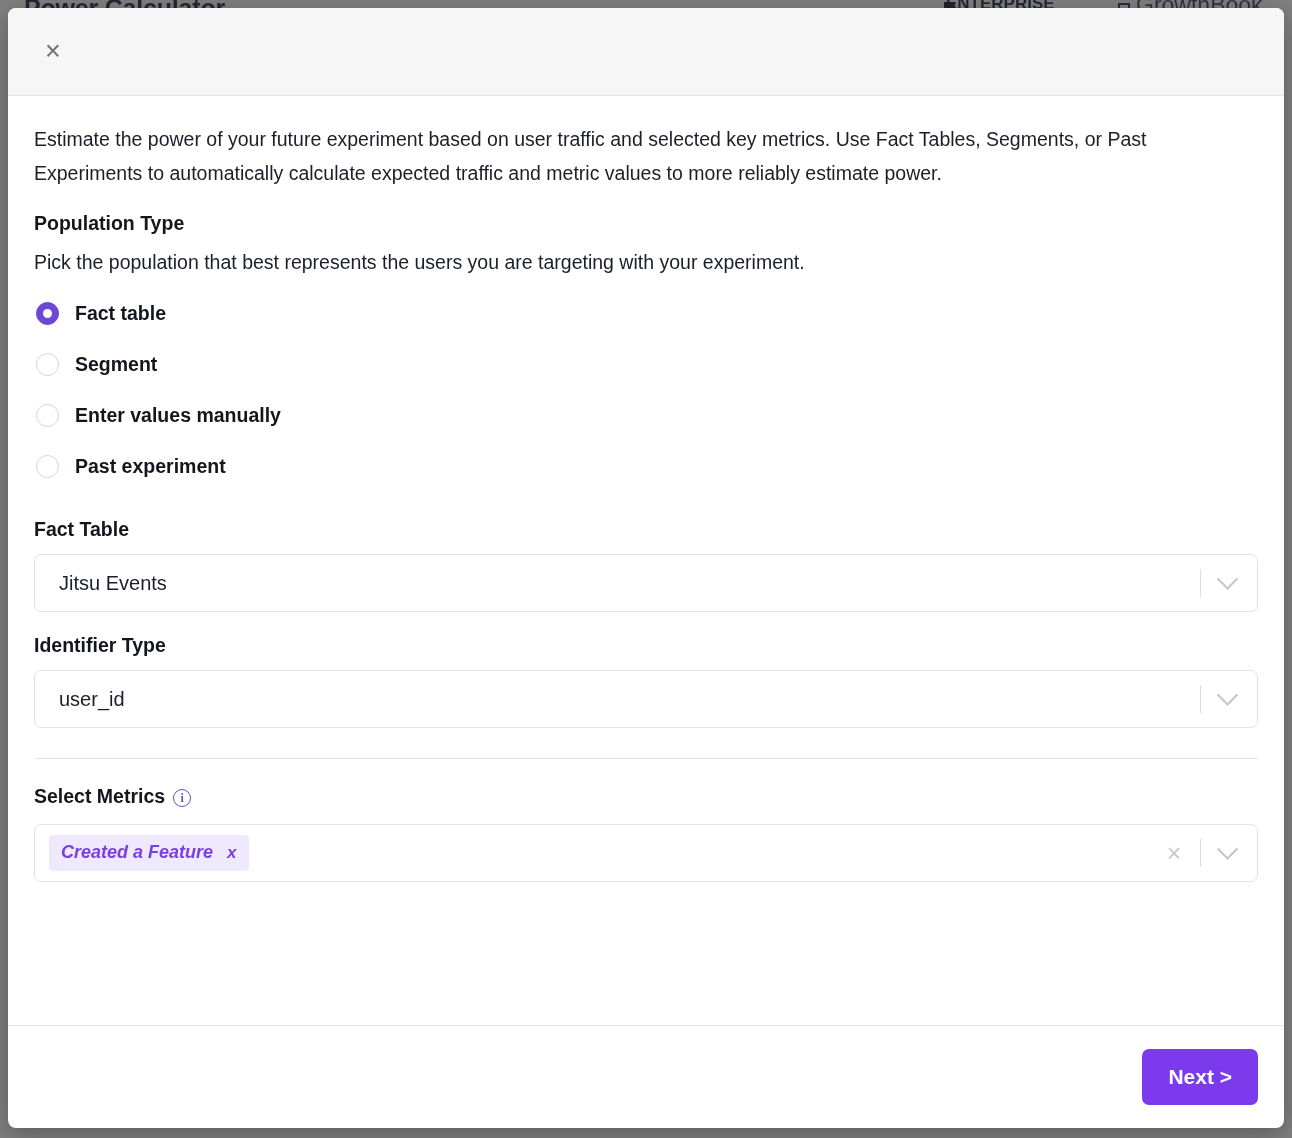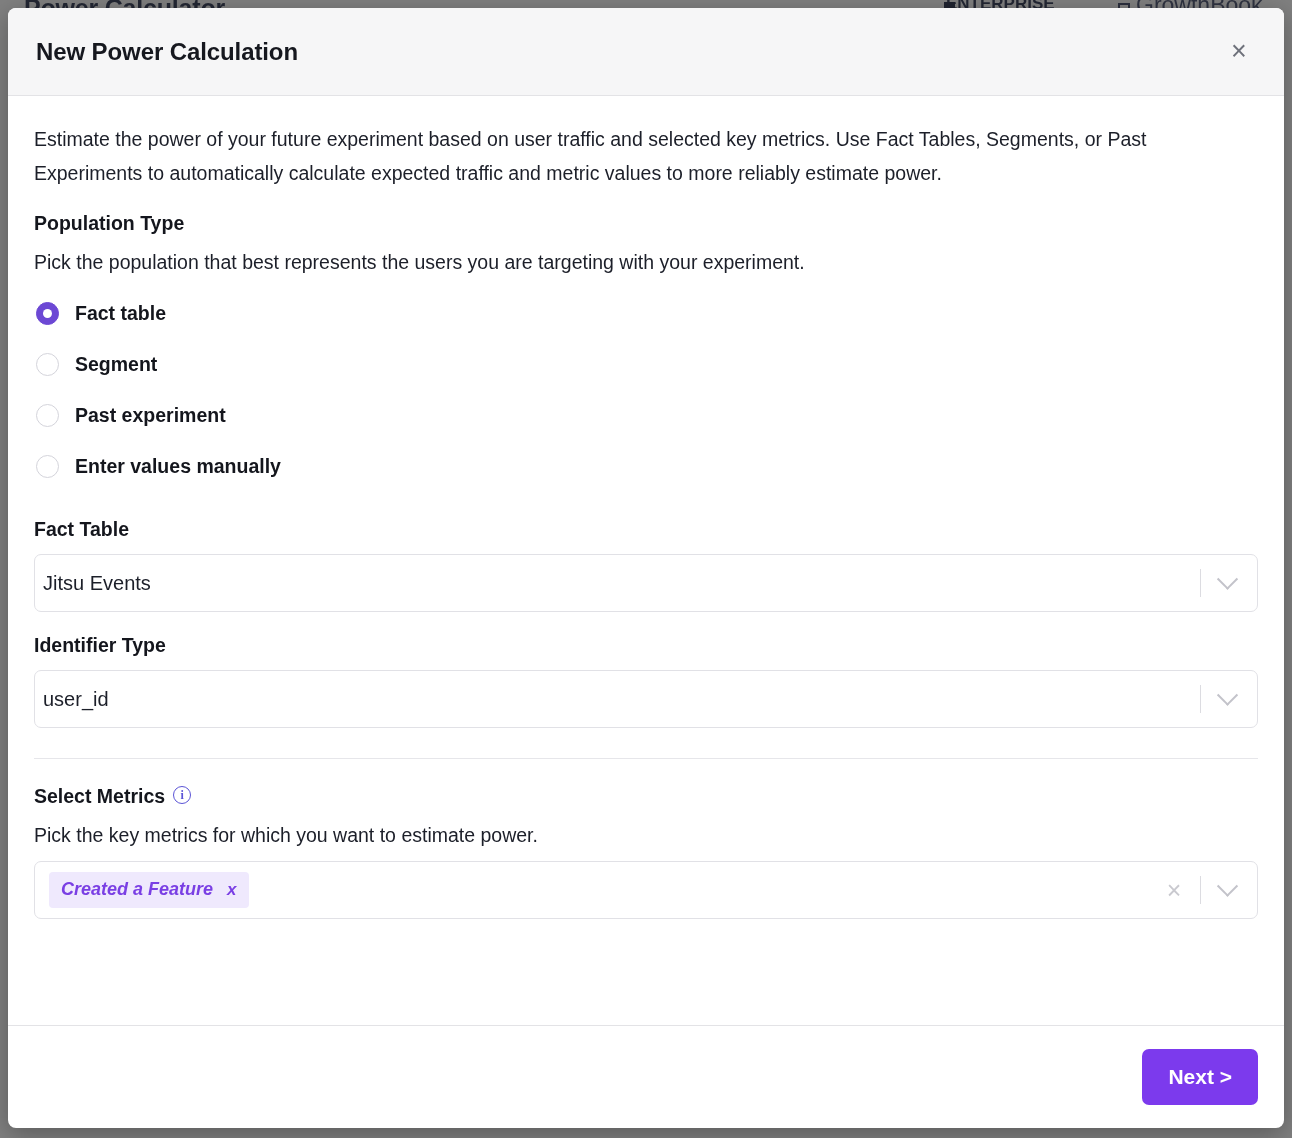--- a/index.html
+++ b/index.html
@@ -106,21 +106,21 @@
     margin: 0 0 22px 0;
     max-width: 1180px;
   }
   .intro b { font-weight: 400; }
 
   .section-head {
     font-size: 19.5px;
     font-weight: 700;
     color: #14161d;
     margin: 0 0 16px 0;
-    display: flex; align-items: flex-start; gap: 8px;
+    display: flex; align-items: center; gap: 8px;
   }
   .section-sub {
     font-size: 19.5px;
     color: #1c1f29;
     margin: 16px 0 14px 0;
   }
 
   .info-icon {
     width: 18px; height: 18px;
     border-radius: 50%;
@@ -172,21 +172,21 @@
   .field-label {
     font-size: 19.5px; font-weight: 700; color: #14161d;
     margin: 0 0 13px 0;
   }
   .select-box {
     height: 58px;
     border: 1px solid #e1e1e6;
     border-radius: 7px;
     background: #fff;
     display: flex; align-items: center;
-    padding: 0 6px 0 8px;
+    padding: 0 6px 0 24px;
     cursor: pointer;
   }
   .select-value {
     flex: 1;
     font-size: 20px;
     color: #1c1f29;
   }
   .select-sep {
     width: 1px; height: 28px;
     background: #dcdce1;
@@ -280,21 +280,20 @@
     <div class="bg-week" style="left:496px">Week 2</div>
     <div class="bg-week" style="left:648px">Week 3</div>
     <div class="bg-week" style="left:790px">Week 4</div>
     <div class="bg-week" style="left:938px">Week 5</div>
     <div class="bg-week" style="left:1090px">Week 6</div>
   </div>
 
   <div class="modal">
 
     <div class="modal-header">
-      <div class="modal-title">New Power Calculation</div>
       <button class="close-btn">×</button>
     </div>
 
     <div class="modal-body">
 
       <p class="intro"><span>Estimate the power of your future experiment based on user traffic and selected key metrics. Use </span><b>Fact Tables</b><span>, </span><b>Segments</b><span>, or </span><b>Past Experiments</b><span> to automatically calculate expected traffic and metric values to more reliably estimate power.</span></p>
 
       <div class="section-head">
         <span>Population Type</span>
       </div>
@@ -304,25 +303,25 @@
         <div class="radio-row">
           <span class="radio-dot checked"></span>
           <span class="radio-label">Fact table</span>
         </div>
         <div class="radio-row">
           <span class="radio-dot"></span>
           <span class="radio-label">Segment</span>
         </div>
         <div class="radio-row">
           <span class="radio-dot"></span>
-          <span class="radio-label">Past experiment</span>
+          <span class="radio-label">Enter values manually</span>
         </div>
         <div class="radio-row">
           <span class="radio-dot"></span>
-          <span class="radio-label">Enter values manually</span>
+          <span class="radio-label">Past experiment</span>
         </div>
       </div>
 
       <div class="field-block">
         <div class="field-label">Fact Table</div>
         <div class="select-box">
           <span class="select-value">Jitsu Events</span>
           <span class="select-sep"></span>
           <span class="sel-icon">
               <span class="chev"></span>
@@ -340,21 +339,20 @@
             </span>
         </div>
       </div>
 
       <div class="divider"></div>
 
       <div class="section-head">
         <span>Select Metrics</span>
         <span class="info-icon">i</span>
       </div>
-      <p class="section-sub">Pick the key metrics for which you want to estimate power.</p>
 
       <div class="tag-box">
         <div class="tag-list">
           <span class="tag">
             <span class="tag-label">Created a Feature</span>
             <span class="tag-x">x</span>
           </span>
         </div>
         <span class="sel-icon">
             <span class="clear-x">×</span>

